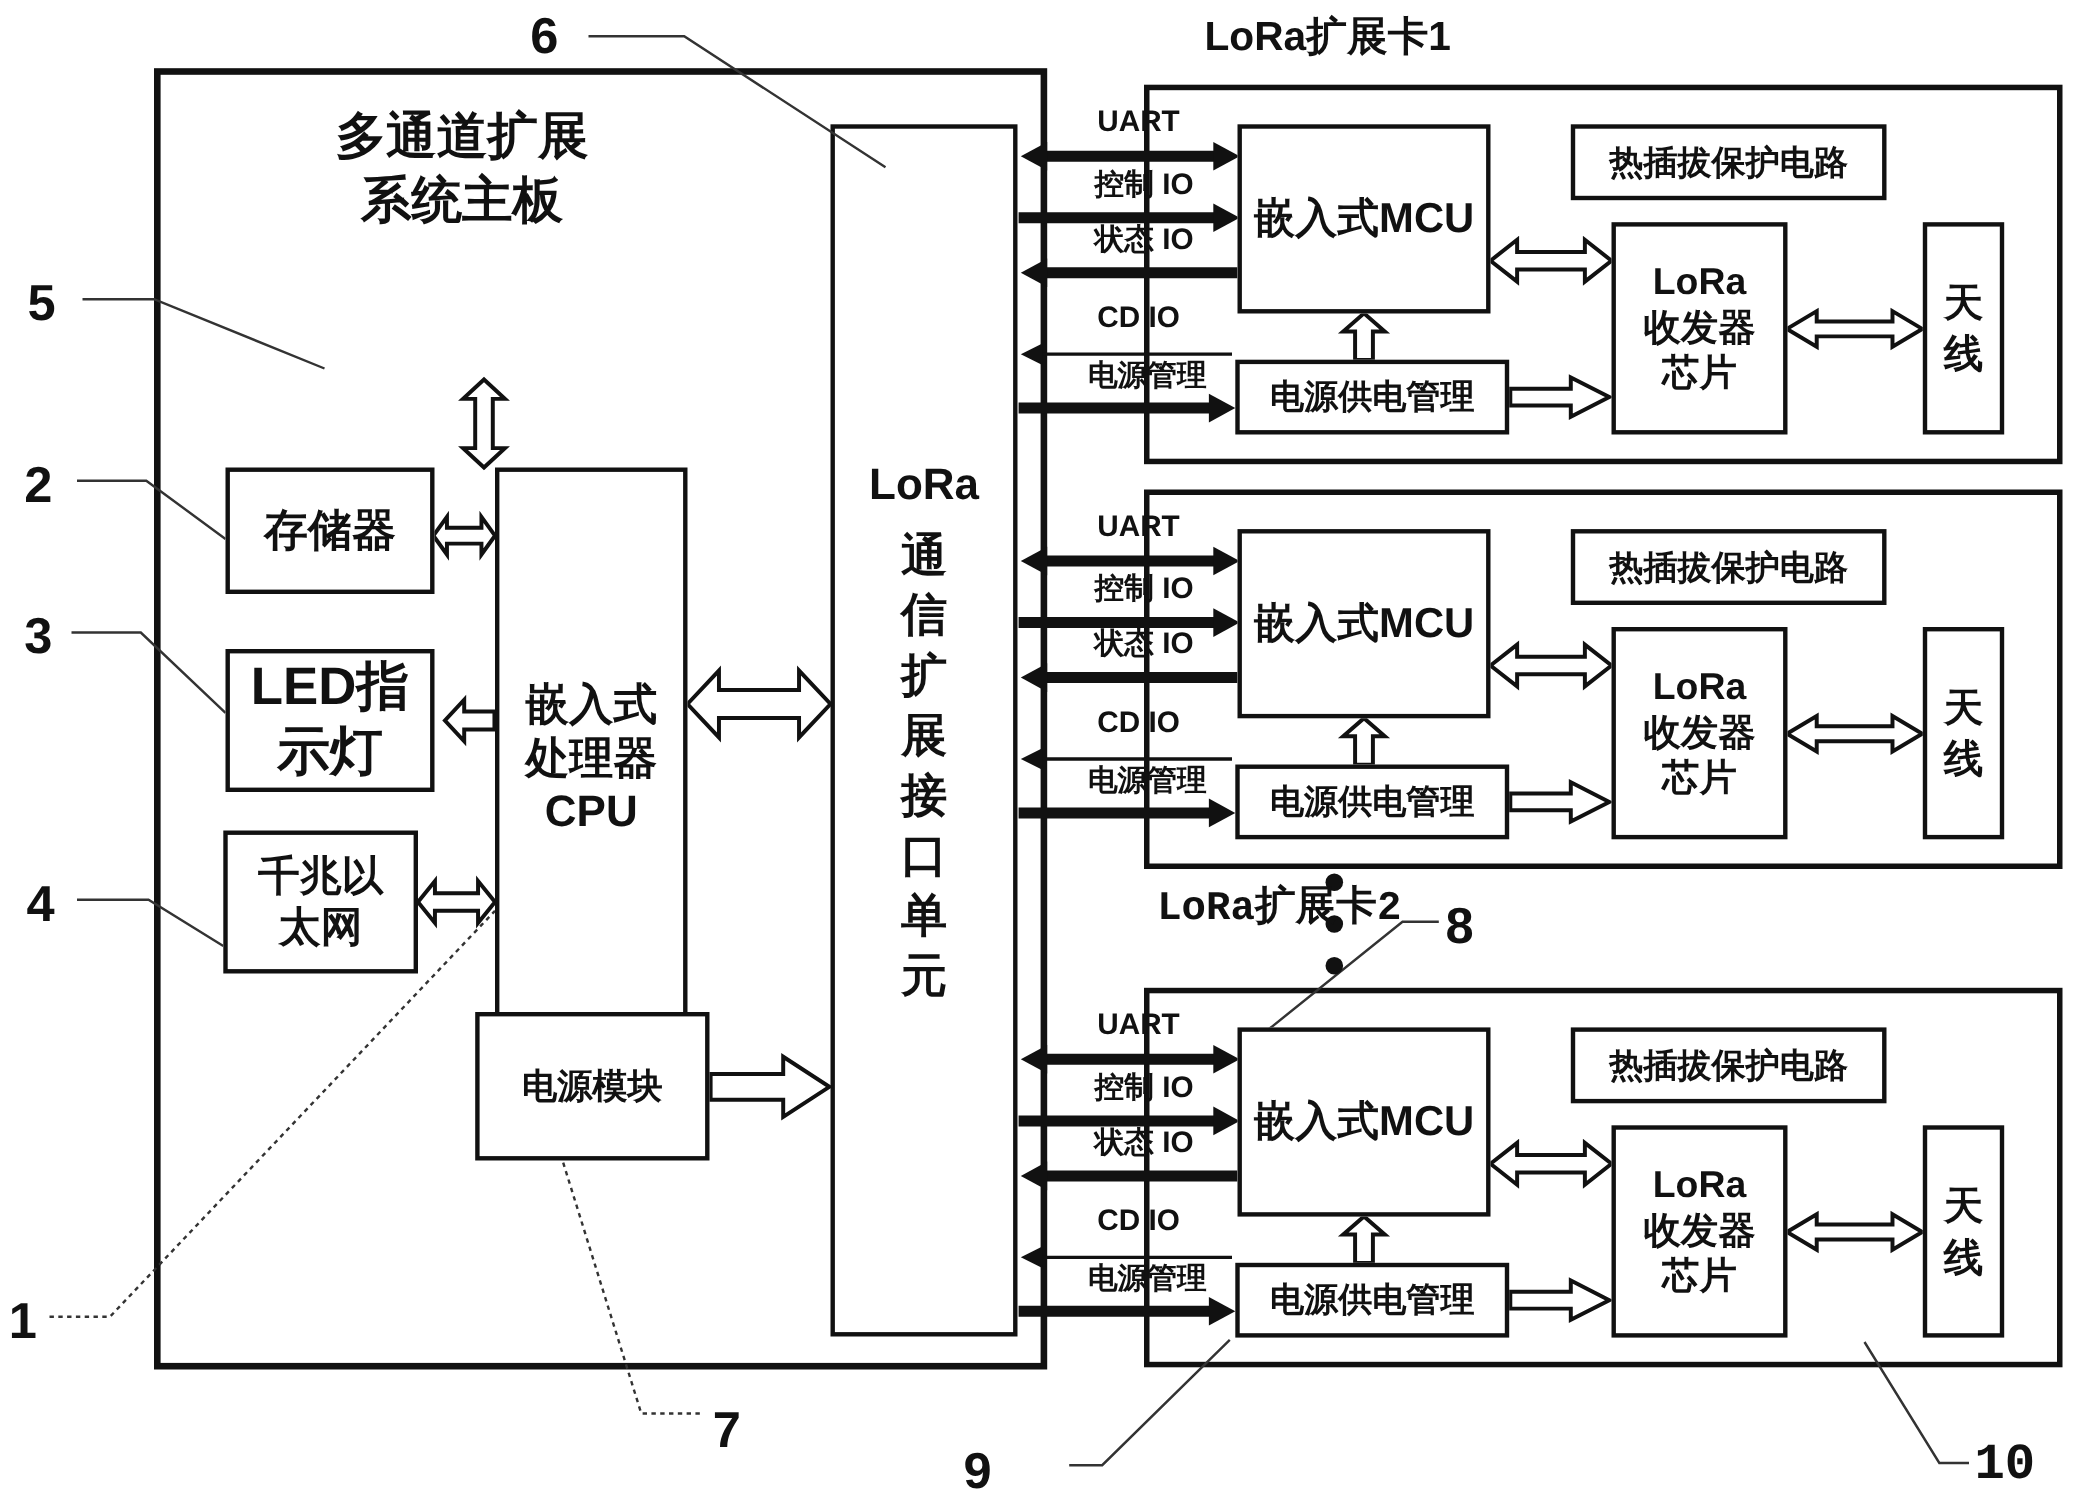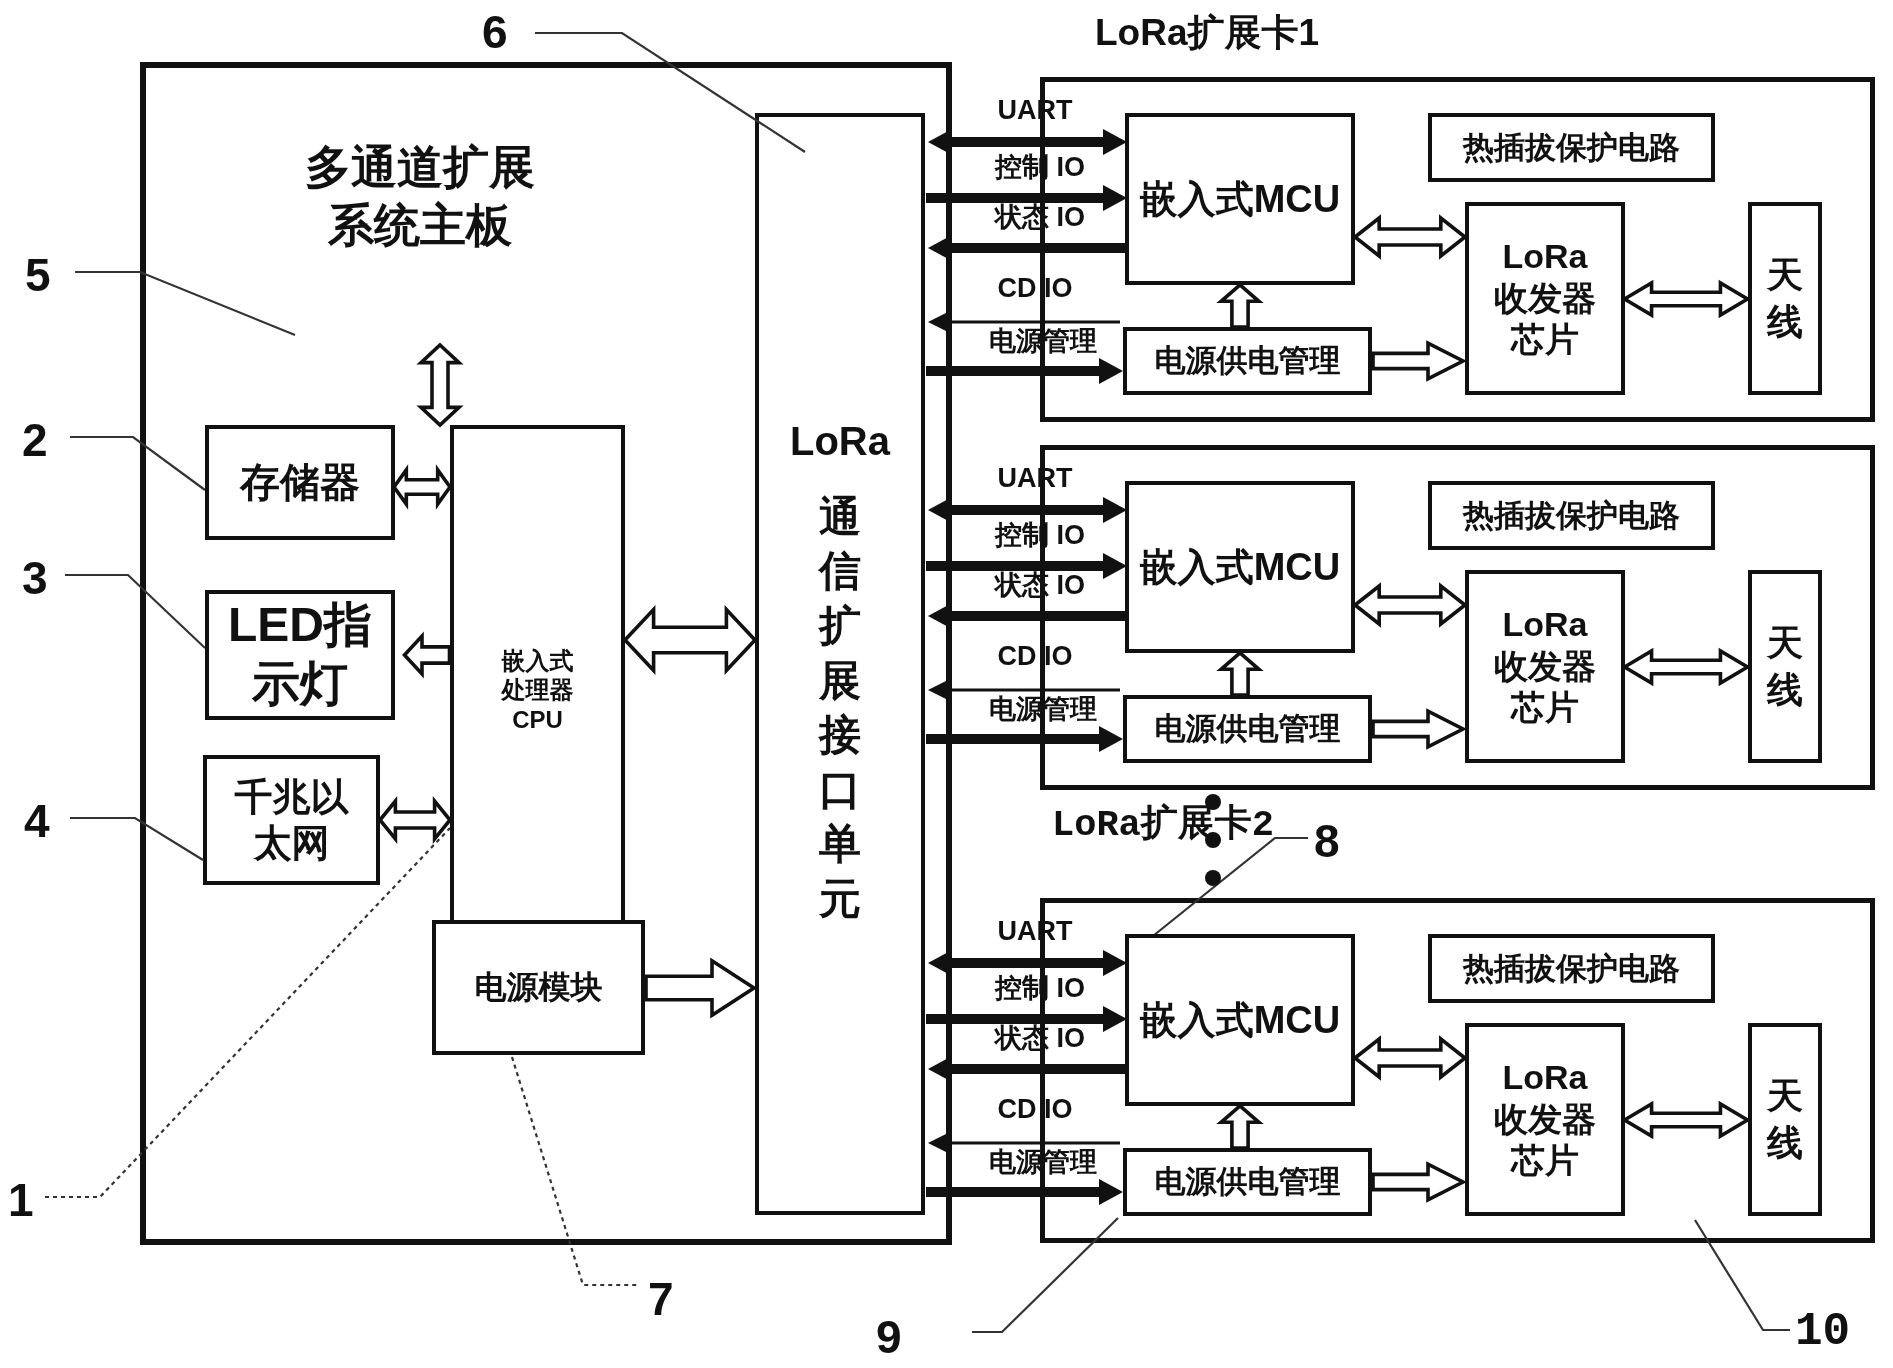--- a/index.html
+++ b/index.html
@@ -21,21 +21,21 @@
   .solid{fill:#111;stroke:none;}
 </style>
 </head>
 <body>
 
 <div id="stage">
 
   <div class="box" style="left:140px;top:62px;width:812px;height:1183px;border-width:6px;z-index:1;"></div>
   <div class="box" style="left:755px;top:113px;width:170px;height:1102px;z-index:2;justify-content:flex-start;padding-top:300px;">
     <div style="font-size:40px;">LoRa</div>
-    <div class="vert" style="font-size:42px;width:46px;margin-top:24px;">通信扩展接口单元</div>
+    <div class="vert" style="font-size:42px;width:46px;margin-top:12px;">通信扩展接口单元</div>
   </div>
 
   <svg width="1893" height="1368" viewBox="0 0 1893 1368">
     <defs>
 
       <g id="hda">
           <polygon class="hollow" vector-effect="non-scaling-stroke" points="-50,0 -28,-19 -28,-8 28,-8 28,-19 50,0 28,19 28,8 -28,8 -28,19"></polygon>
         </g>
 
       <g id="har">
@@ -101,31 +101,31 @@
     <polyline class="lead" points="1148,940 1275,838 1308,838"></polyline>
     <polyline class="lead" points="1695,1220 1763,1330 1790,1330"></polyline>
 
     <g>
       <circle cx="1213" cy="802" r="8" class="solid"></circle>
       <circle cx="1213" cy="840" r="8" class="solid"></circle>
       <circle cx="1213" cy="878" r="8" class="solid"></circle>
     </g>
   </svg>
 
-  <div style="position:absolute;left:240px;top:95px;width:360px;text-align:center;font-weight:bold;font-size:46px;line-height:1.25;z-index:10;margin-top:44px;">
+  <div style="position:absolute;left:240px;top:95px;width:360px;text-align:center;font-weight:bold;font-size:46px;line-height:1.25;z-index:10;">
     <div>多通道扩展</div>
     <div>系统主板</div>
   </div>
 
 
   <div class="box" style="left:205px;top:425px;width:190px;height:115px;font-size:40px;">
     <div>存储器</div>
   </div>
 
-  <div class="box" style="left:450px;top:425px;width:175px;height:530px;font-size:24px;">
+  <div class="box" style="left:450px;top:425px;width:175px;height:530px;font-size:40px;">
     <div>嵌入式</div>
     <div>处理器</div>
     <div>CPU</div>
   </div>
 
   <div class="box" style="left:205px;top:590px;width:190px;height:130px;font-size:48px;">
     <div>LED指</div>
     <div>示灯</div>
   </div>
 

